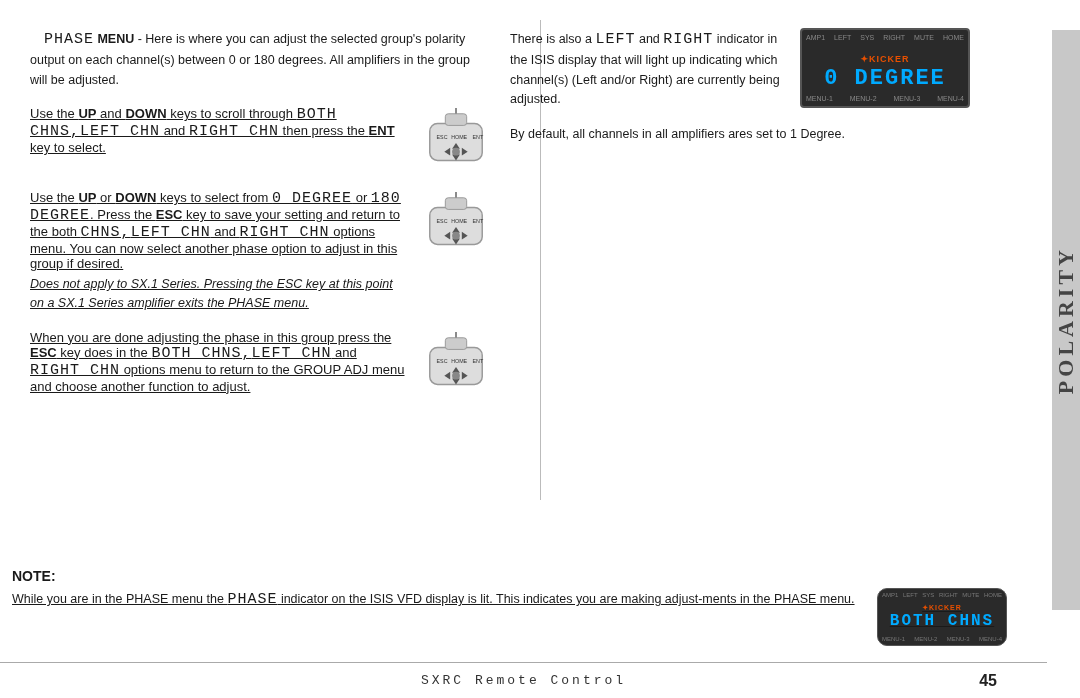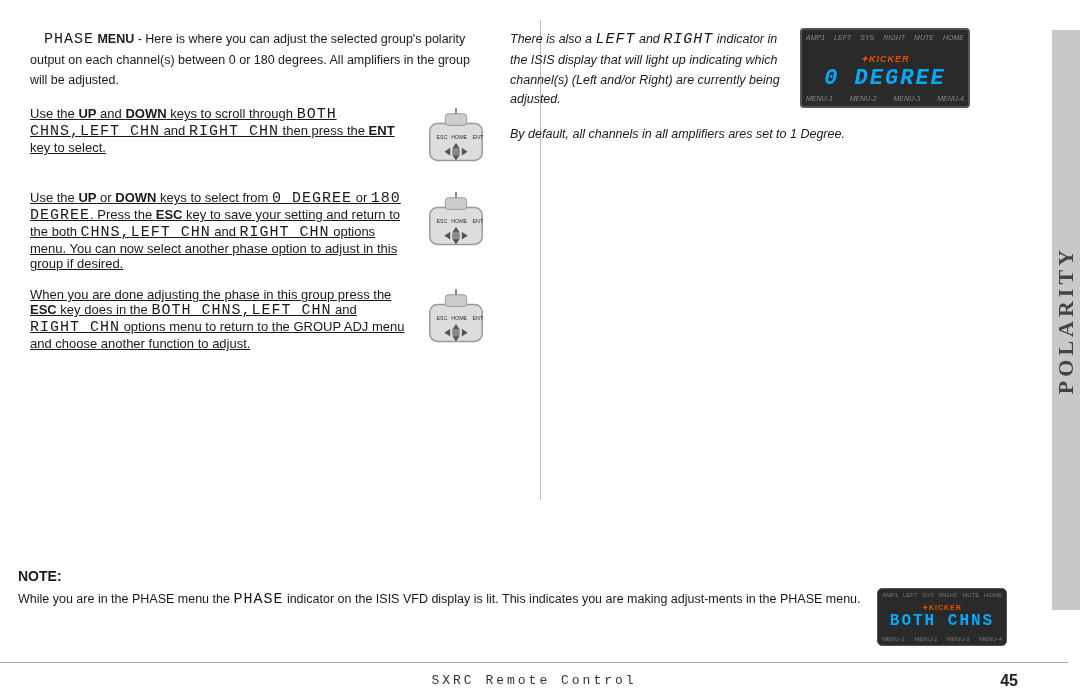--- a/index.html
+++ b/index.html
@@ -89,48 +89,49 @@
 
     .controller-svg {
       width: 100%;
       height: 100%;
     }
 
     
     .note-section {
       position: absolute;
       bottom: 52px;
-      left: 18px;
+      left: 12px;
       right: 58px;
     }
 
     .note-header {
       font-weight: bold;
       font-size: 14px;
       margin-bottom: 4px;
     }
 
     .note-body {
       display: flex;
       gap: 14px;
       align-items: flex-start;
+      text-decoration: underline;
     }
 
     .note-text {
       flex: 1;
       font-size: 12.5px;
       line-height: 1.55;
     }
 
     
     .bottom-bar {
       position: absolute;
       bottom: 0;
       left: 0;
-      right: 12px;
+      right: 33px;
       height: 36px;
       border-top: 1px solid #aaa;
       display: flex;
       align-items: center;
       justify-content: center;
     }
 
     .bottom-title {
       font-size: 13px;
       letter-spacing: 3px;
@@ -199,21 +200,21 @@
       font-size: 7px;
       color: #888;
     }
 
     
     .note-kicker-display {
       width: 130px;
       height: 58px;
       background: #2a2a2a;
       border: 1px solid #555;
-      border-radius: 5px;
+      border-radius: 10px;
       display: flex;
       flex-direction: column;
       align-items: center;
       justify-content: center;
       position: relative;
     }
 
     .note-kicker-logo {
       color: #e85000;
       font-size: 7px;
@@ -243,21 +244,20 @@
       top: 28px;
       width: 460px;
     }
 
     .right-content {
       position: absolute;
       left: 510px;
       top: 28px;
       width: 490px;
       padding-right: 40px;
-      font-style: italic;
     }
 
     .block-gap {
       margin-bottom: 16px;
     }
 
     .inline-display {
       font-family: 'Courier New', monospace;
       font-size: 15px;
       letter-spacing: 1px;
@@ -308,20 +308,23 @@
 
           <circle cx="35" cy="47" r="4" fill="#888"></circle>
         </svg>
       </div>
     </div>
 
     <div class="row-with-img block-gap">
       <div class="text-part">
         <p>
           <span>Use the </span><strong>UP</strong><span> or </span><strong>DOWN</strong><span> keys to select from </span><span class="inline-display">0 DEGREE</span><span> or </span><span class="inline-display">180 DEGREE</span><span>. Press the </span><strong>ESC</strong><span> key to save your setting and return to the both </span><span class="inline-display">CHNS,</span><span class="inline-display">LEFT CHN</span><span> and </span><span class="inline-display">RIGHT CHN</span><span> options menu. You can now select another phase option to adjust in this group if desired.</span>
+        </p>
+        <p style="margin-top:4px">
+          <span class="italic-underline">Does not apply to SX.1 Series. Pressing the ESC key at this point on a SX.1 Series amplifier exits the PHASE menu.</span>
         </p>
       </div>
 
       <div class="controller-img">
         <svg viewBox="0 0 70 70" class="controller-svg">
           <rect x="8" y="18" width="54" height="38" rx="8" ry="8" fill="#ddd" stroke="#999" stroke-width="1.5"></rect>
           <rect x="24" y="8" width="22" height="12" rx="3" fill="#ccc" stroke="#999" stroke-width="1"></rect>
           <line x1="35" y1="2" x2="35" y2="8" stroke="#888" stroke-width="2"></line>
           <text x="15" y="34" font-size="5.5" font-family="Arial" fill="#333">ESC</text>
           <text x="30" y="34" font-size="5.5" font-family="Arial" fill="#333">HOME</text>

